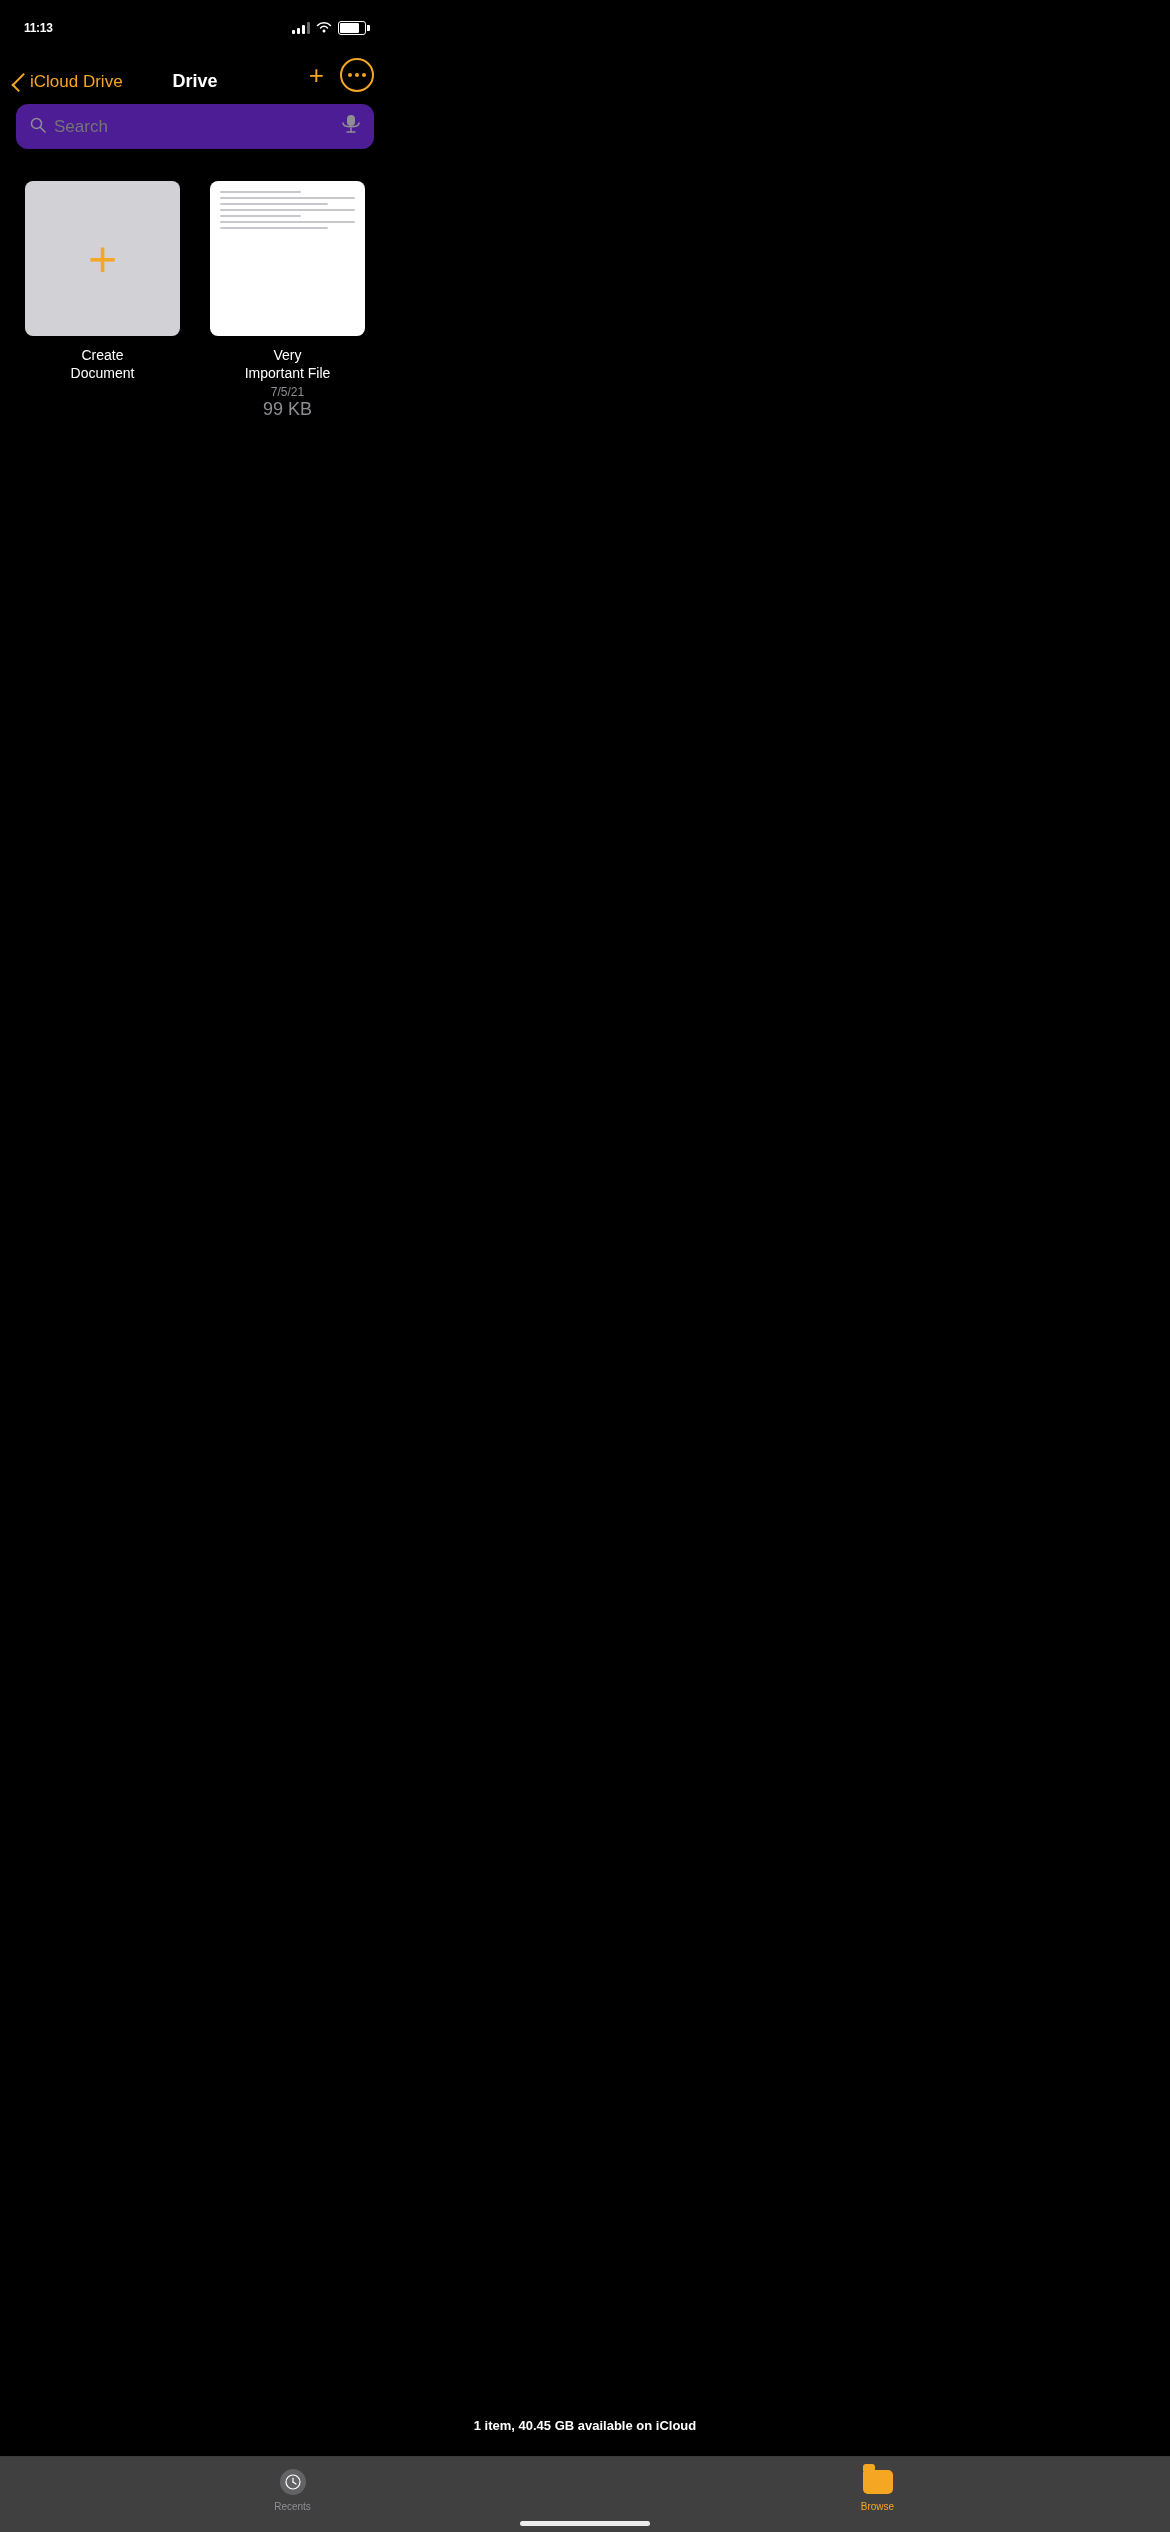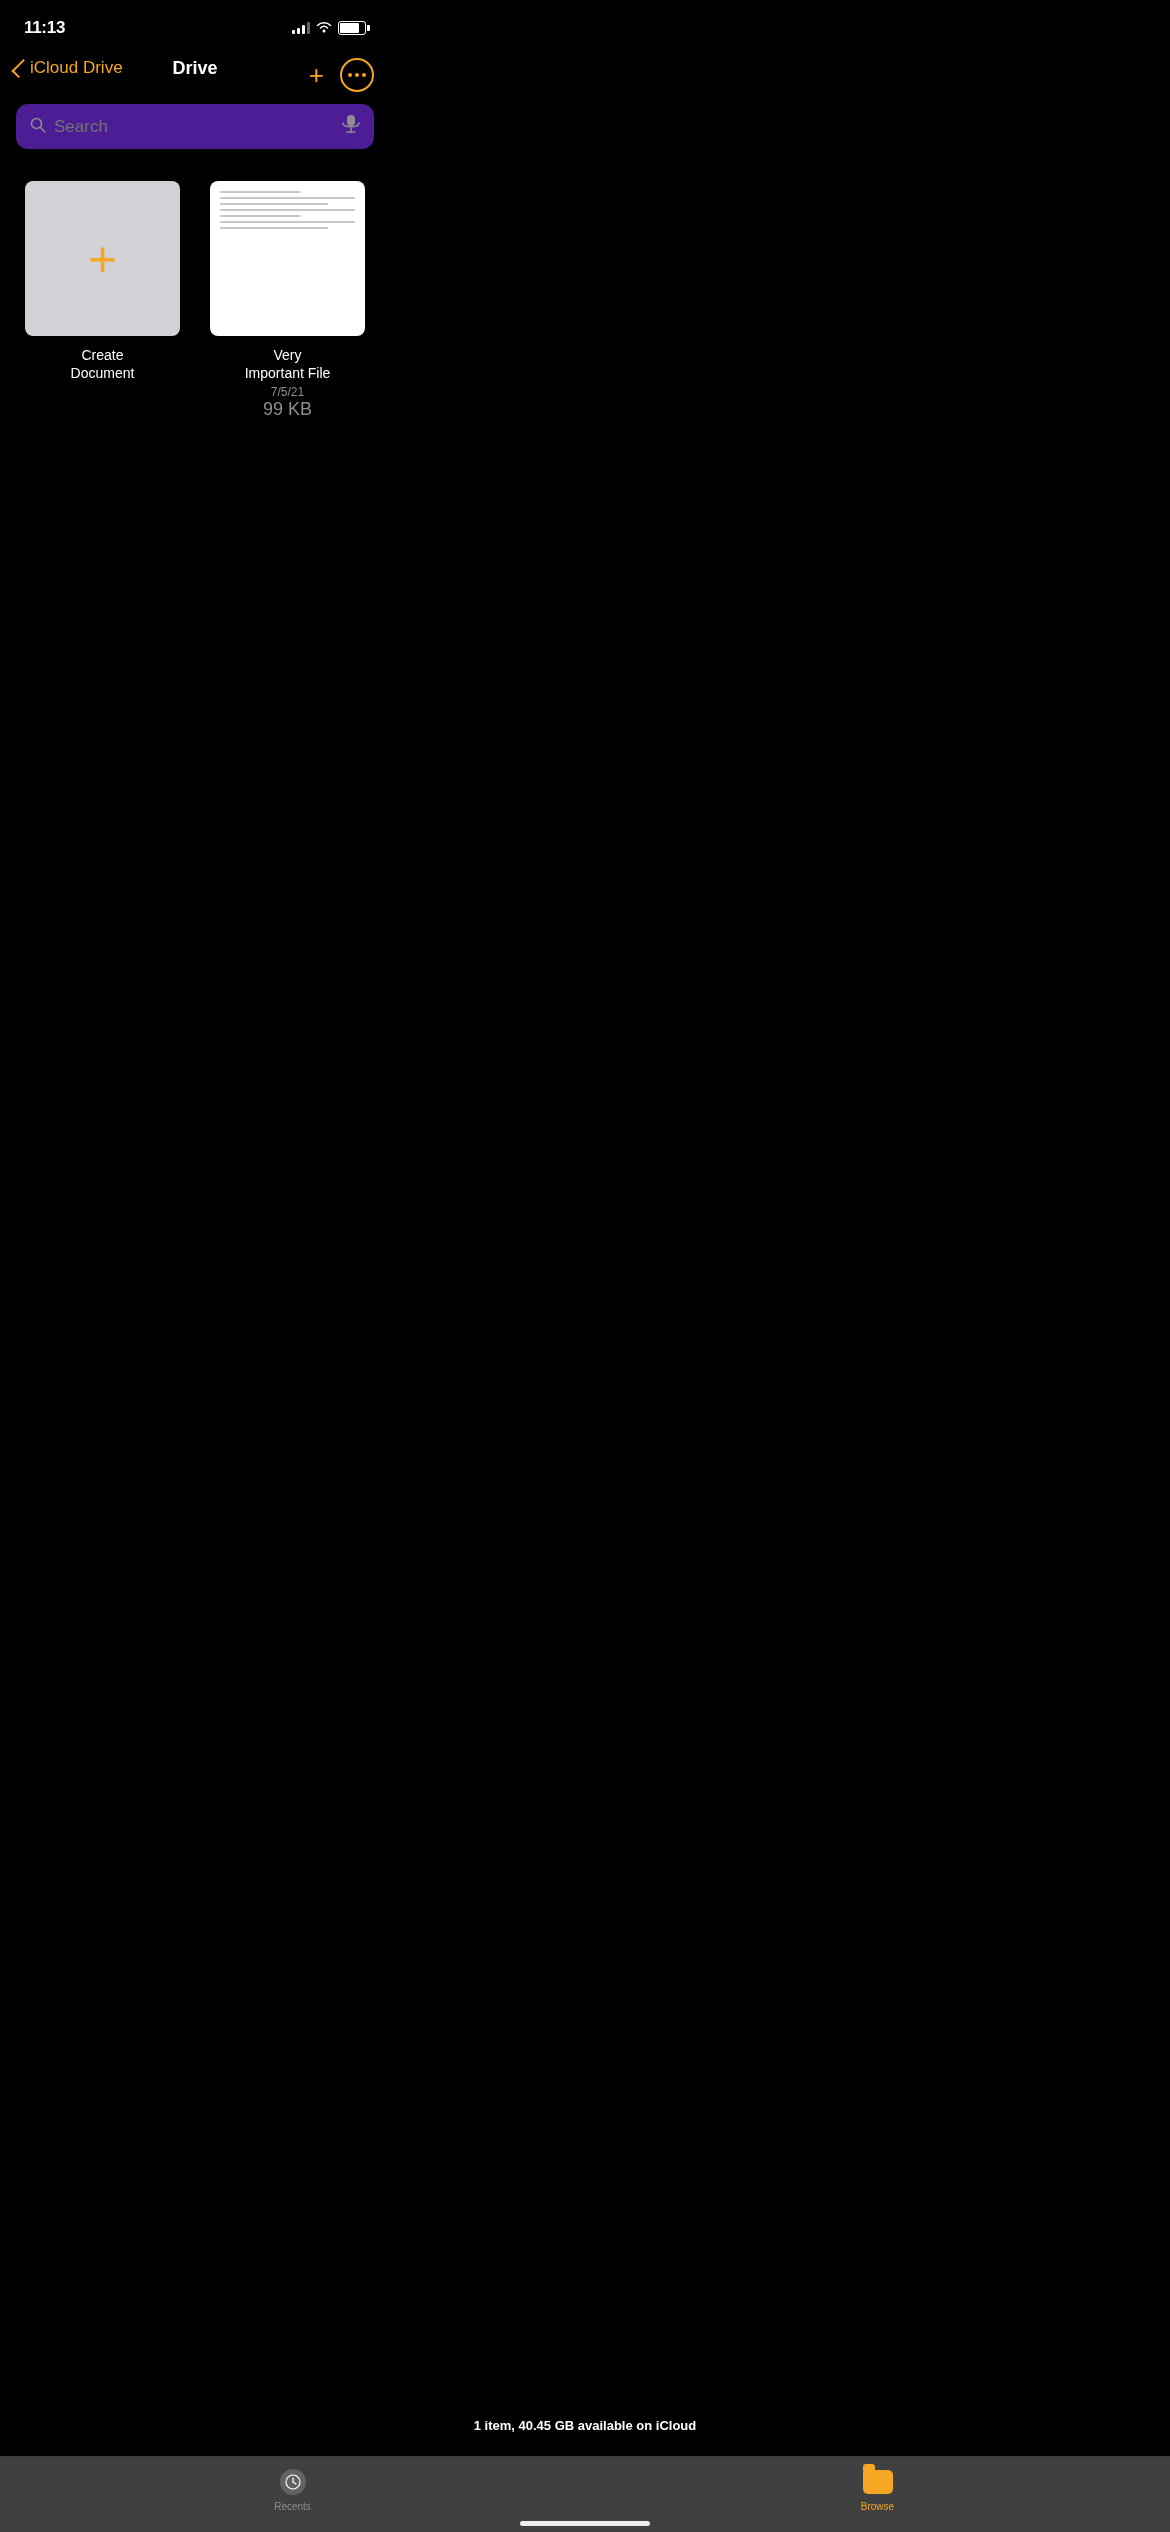--- a/index.html
+++ b/index.html
@@ -18,21 +18,21 @@
     
     .status-bar {
       display: flex;
       justify-content: space-between;
       align-items: center;
       padding: 14px 24px 8px 24px;
       height: 50px;
     }
 
     .status-time {
-      font-size: 17px;
+      font-size: 12px;
       font-weight: 600;
       color: #fff;
       letter-spacing: -0.3px;
     }
 
     .status-icons {
       display: flex;
       align-items: center;
       gap: 6px;
     }
@@ -76,21 +76,21 @@
     .battery-fill {
       background: #fff;
       height: 100%;
       width: 80%;
       border-radius: 1px;
     }
 
     
     .nav-header {
       display: flex;
-      align-items: flex-start;
+      align-items: flex-end;
       justify-content: space-between;
       padding: 8px 16px 12px 16px;
     }
 
     .back-btn {
       display: flex;
       align-items: center;
       gap: 4px;
       color: #F5A623;
       font-size: 17px;

